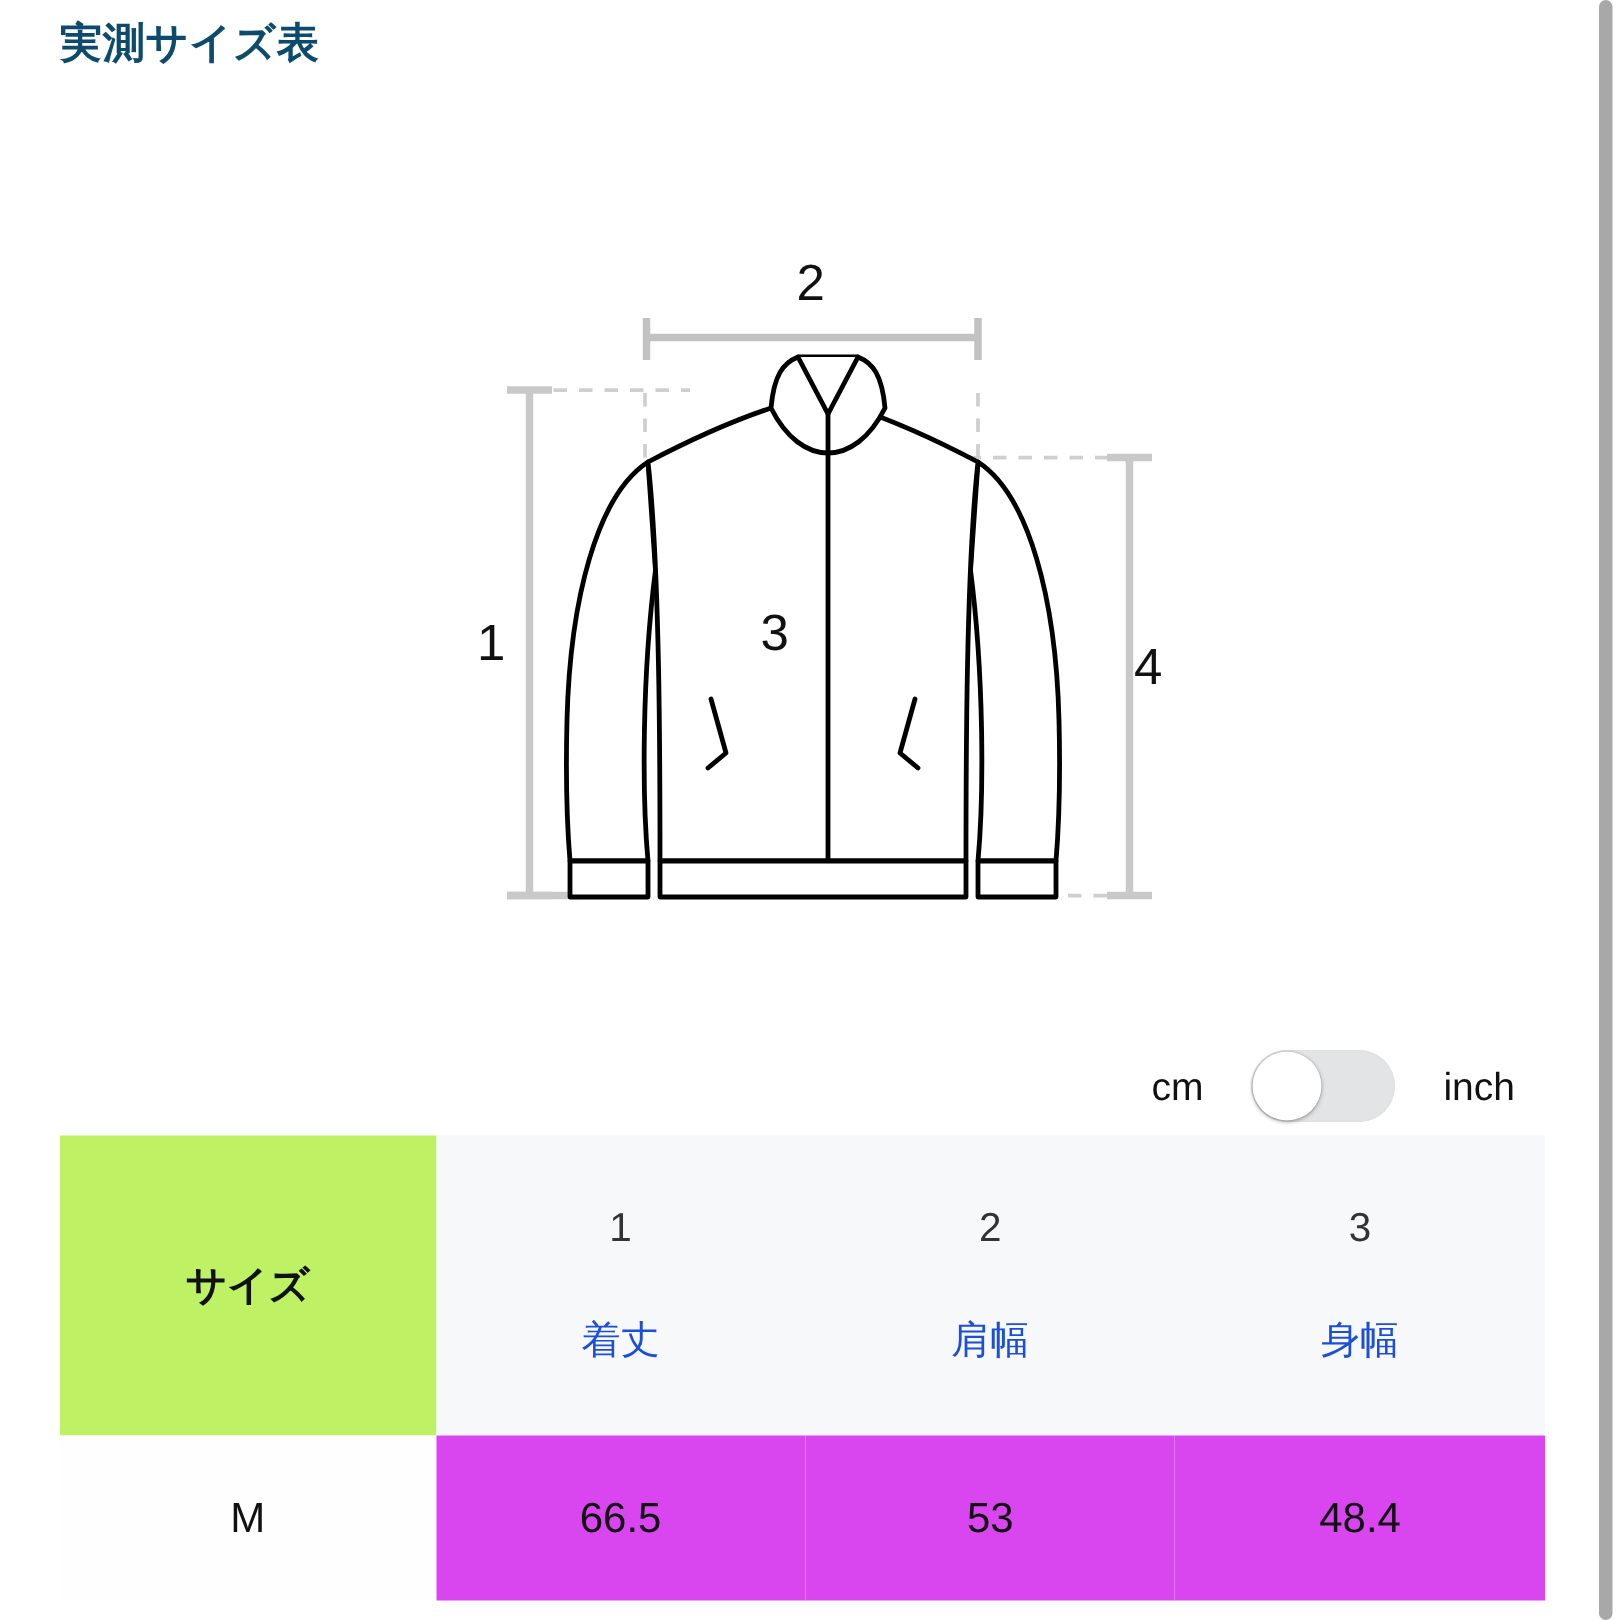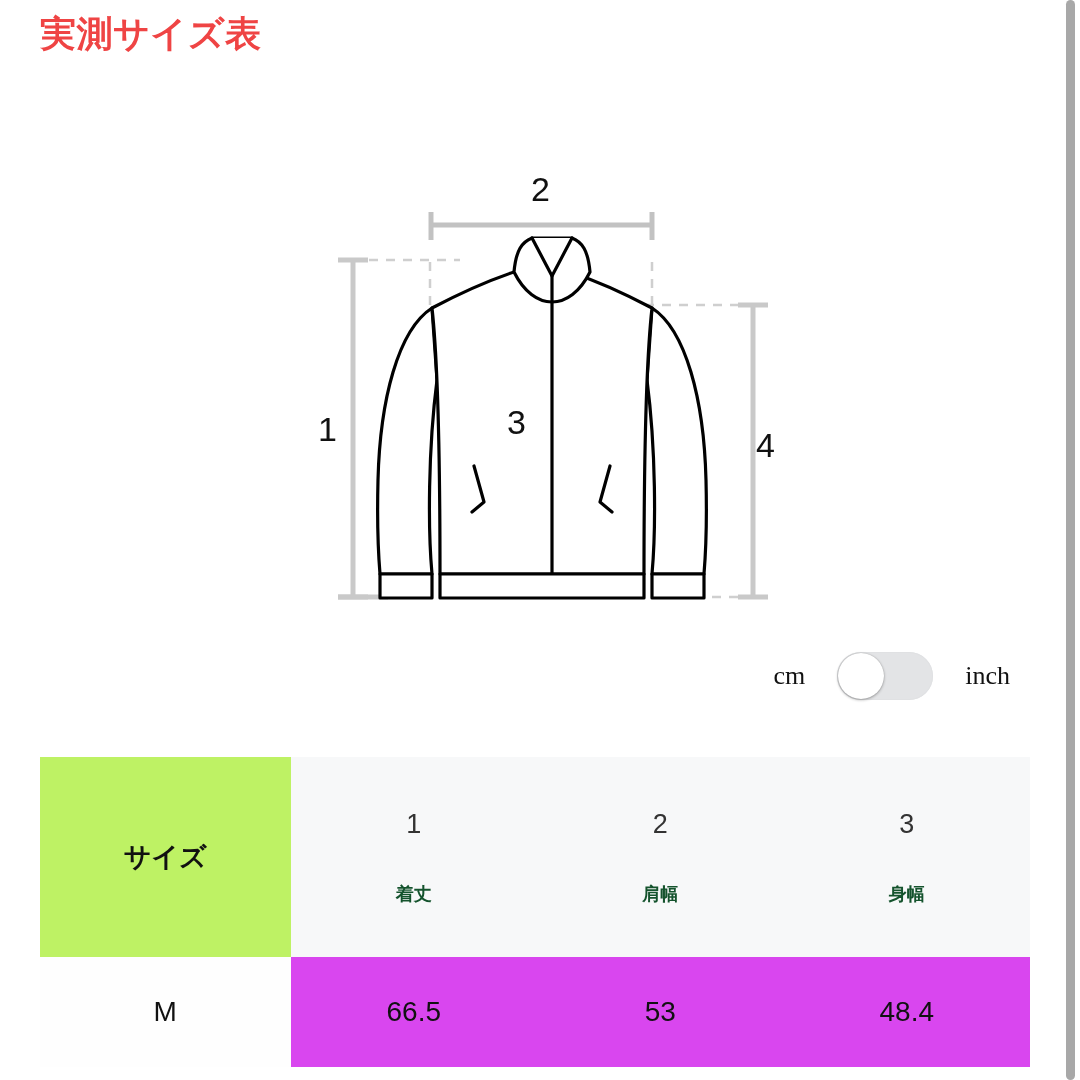--- a/index.html
+++ b/index.html
@@ -41,24 +41,24 @@
     width: 9px;
     height: 1080px;
     border-radius: 5px;
     background: #a8a8a8;
   }
 
   .page-title {
     position: absolute;
     left: 40px;
     top: 10px;
-    font-size: 36px;
+    font-size: 28px;
     font-weight: bold;
     letter-spacing: 0.5px;
-    color: #ef4444;
+    color: #0c4a6e;
   }
 
   
   #diagram {
     position: absolute;
     left: 300px;
     top: 150px;
     width: 500px;
     height: 480px;
   }
@@ -69,25 +69,24 @@
     font-size: 34px;
     color: #111111;
     font-weight: 400;
     line-height: 1;
   }
 
   
   #unit-toggle-row {
     position: absolute;
     right: 45px;
-    top: 652px;
+    top: 700px;
     display: flex;
     align-items: center;
     gap: 32px;
-    font-family: Liberation Serif, serif;
   }
   .unit-label {
     font-size: 26px;
     color: #111111;
   }
   .switch {
     position: relative;
     width: 96px;
     height: 48px;
     border-radius: 24px;
@@ -132,23 +131,23 @@
     background: #bef264;
     border-right: 1px solid #ededee;
   }
   .th-num {
     font-size: 27px;
     color: #333333;
     margin-bottom: 42px;
     font-weight: 400;
   }
   .th-name {
-    font-size: 18px;
-    color: #14532d;
-    font-weight: bold;
+    font-size: 26px;
+    color: #1d4ed8;
+    font-weight: normal;
   }
   .th-size-label {
     font-size: 27px;
     font-weight: bold;
     color: #111111;
   }
   tbody td {
     height: 110px;
     font-size: 28px;
     color: #111111;

